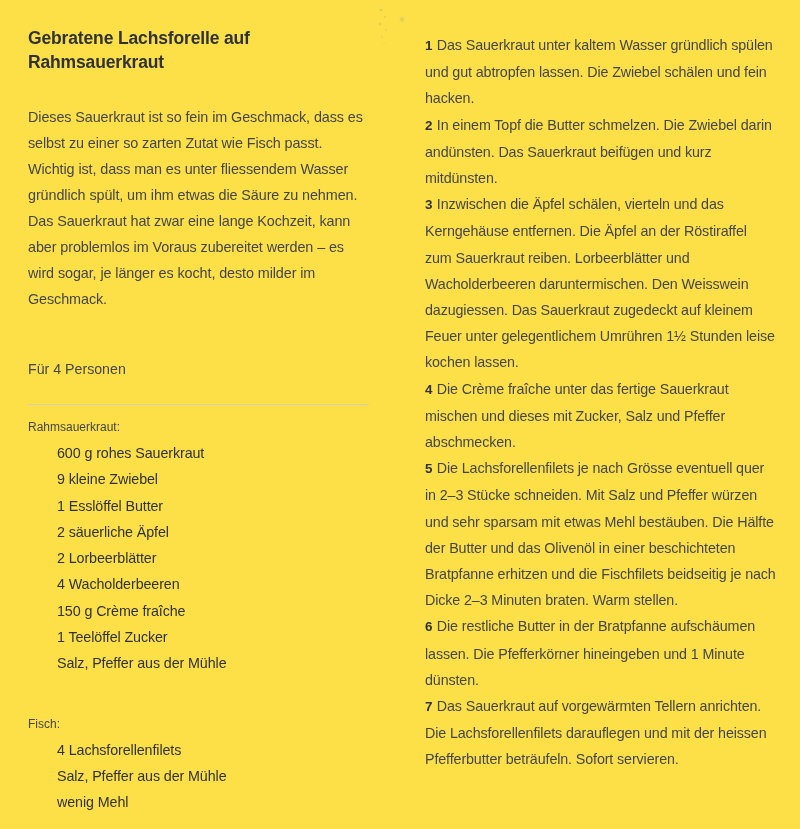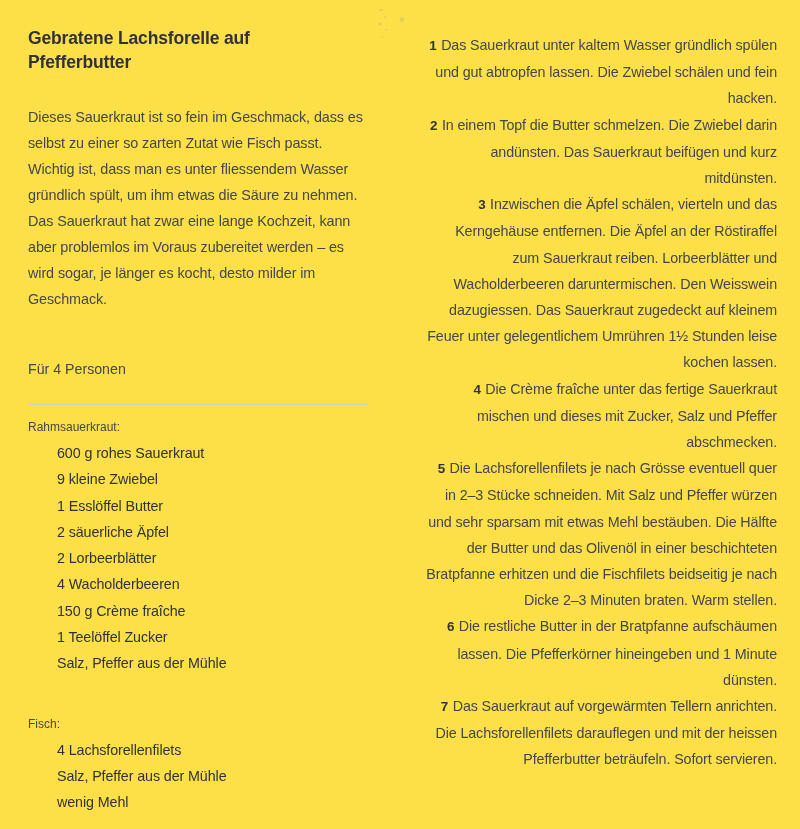--- a/index.html
+++ b/index.html
@@ -124,21 +124,21 @@
   .steps {
     list-style: none;
     margin: 0;
     padding: 0;
   }
   .steps li {
     font-size: 14.3px;
     line-height: 26.2px;
     letter-spacing: -0.12px;
     color: #43464c;
-    text-align: right;
+    text-align: left;
     margin: 0;
   }
   .steps li .num {
     font-weight: bold;
     color: #2f3238;
     font-size: 13.4px;
     margin-right: 4.5px;
   }
 
   .notes {
@@ -161,21 +161,21 @@
 
 <div class="page">
 
   <div class="smudge"></div>
   <div class="smudge2"></div>
 
   <div class="col-left">
 
     <h1 class="recipe-title">
       <span class="tl1">Gebratene Lachsforelle auf</span>
-      <span class="tl2">Pfefferbutter</span>
+      <span class="tl2">Rahmsauerkraut</span>
     </h1>
 
     <p class="intro">Dieses Sauerkraut ist so fein im Geschmack, dass es selbst zu einer so zarten Zutat wie Fisch passt. Wichtig ist, dass man es unter fliessendem Wasser gründlich spült, um ihm etwas die Säure zu nehmen. Das Sauerkraut hat zwar eine lange Kochzeit, kann aber problemlos im Voraus zubereitet werden – es wird sogar, je länger es kocht, desto milder im Geschmack.</p>
 
     <p class="servings">Für 4 Personen</p>
 
     <div class="divider"></div>
 
     <div class="ing-group">
       <p class="ing-label">Rahmsauerkraut:</p>

